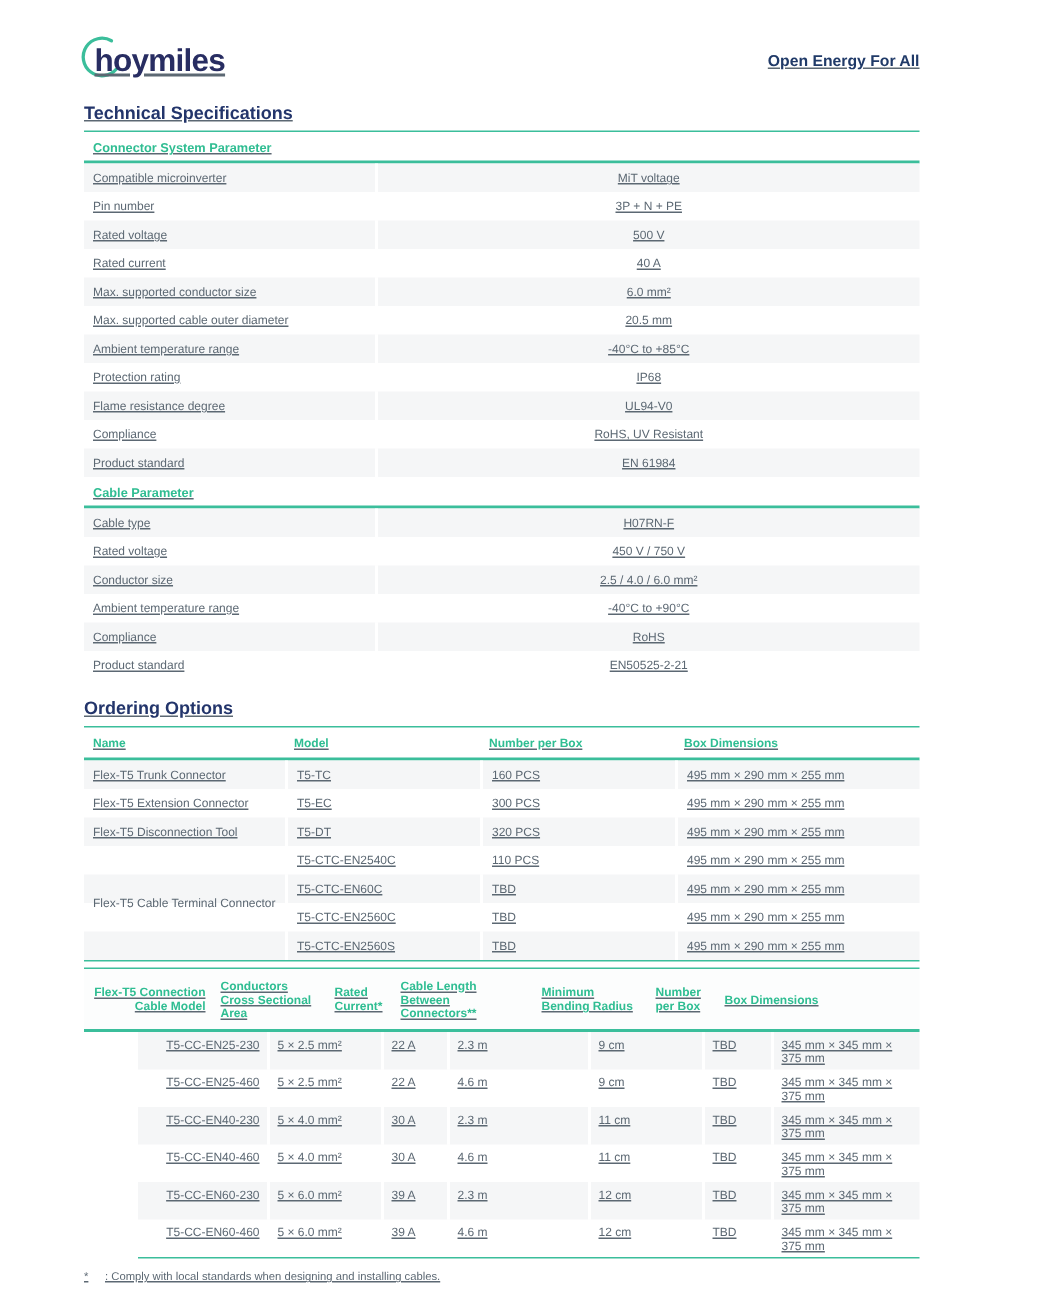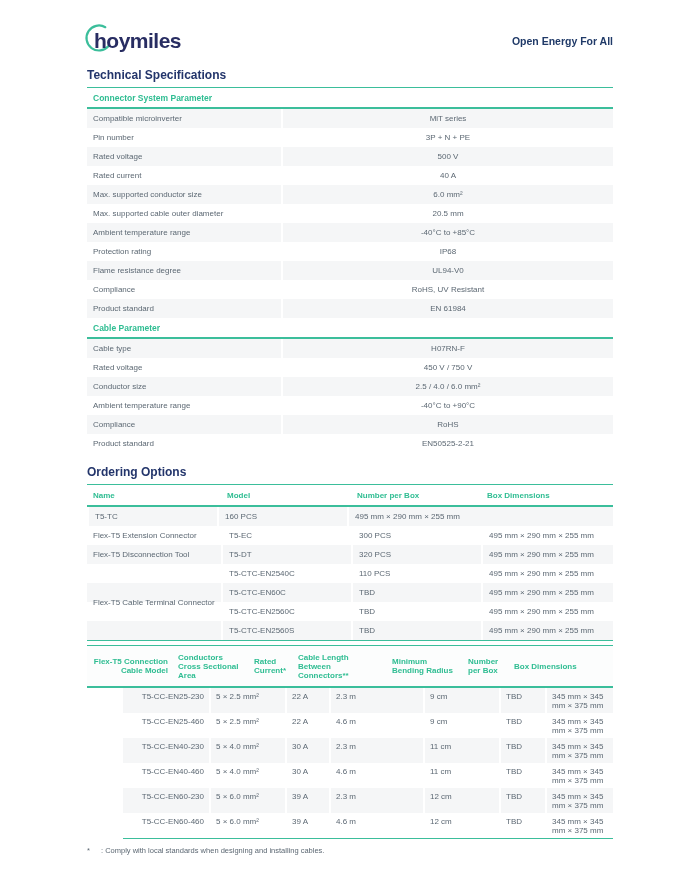--- a/index.html
+++ b/index.html
@@ -1,18 +1,18 @@
 <!DOCTYPE html>
 <html><head>
 <meta charset="utf-8">
 <style>
   * { margin:0; padding:0; box-sizing:border-box; }
   html,body { width:700px; height:869px; background:#ffffff; overflow:hidden; }
   body { font-family:"Liberation Sans", sans-serif; color:#5C6873; }
-  .page { width:700px; height:869px; padding:24px 87px 0 87px; }
+  .page { width:700px; height:869px; padding:24px 87px 0 56px;text-decoration:underline; }
 
   
   .hdr { display:flex; justify-content:space-between; align-items:center; height:34px; }
   .logo { position:relative; height:34px; display:flex; align-items:center; }
   .logo svg { position:absolute; left:-4px; top:-2px; }
   .logo-text { position:relative; z-index:1; font-size:21px; font-weight:bold; color:#282D62; letter-spacing:-0.5px; margin-left:7px; }
   .tagline { font-size:10.5px; font-weight:bold; color:#203A68; }
 
   
   h2 { font-size:12px; font-weight:bold; color:#23356B; padding-bottom:5px; border-bottom:1.5px solid #3BBE9B; }
@@ -78,21 +78,21 @@
   </div>
 
   <h2 id="tech-title">Technical Specifications</h2>
 
   <div class="spec-sec">
     <div class="sec-title">Connector System Parameter</div>
     <div class="rows">
 
         <div class="row">
           <div class="spec-label">Compatible microinverter</div>
-          <div class="spec-value">MiT series</div>
+          <div class="spec-value">MiT voltage</div>
         </div>
 
         <div class="row">
           <div class="spec-label">Pin number</div>
           <div class="spec-value">3P + N + PE</div>
         </div>
 
         <div class="row">
           <div class="spec-label">Rated voltage</div>
           <div class="spec-value">500 V</div>
@@ -180,20 +180,21 @@
 
   <div class="o1">
     <div class="o1-head">
       <div class="c-name">Name</div>
       <div class="c-model" style="border-left:none">Model</div>
       <div class="c-qty" style="border-left:none">Number per Box</div>
       <div class="c-dims" style="border-left:none">Box Dimensions</div>
     </div>
     <div class="o1-body">
       <div class="o1-row">
+        <div class="c-name">Flex-T5 Trunk Connector</div>
         <div class="c-model">T5-TC</div>
         <div class="c-qty">160 PCS</div>
         <div class="c-dims">495 mm × 290 mm × 255 mm</div>
       </div>
       <div class="o1-row">
         <div class="c-name">Flex-T5 Extension Connector</div>
         <div class="c-model">T5-EC</div>
         <div class="c-qty">300 PCS</div>
         <div class="c-dims">495 mm × 290 mm × 255 mm</div>
       </div>

